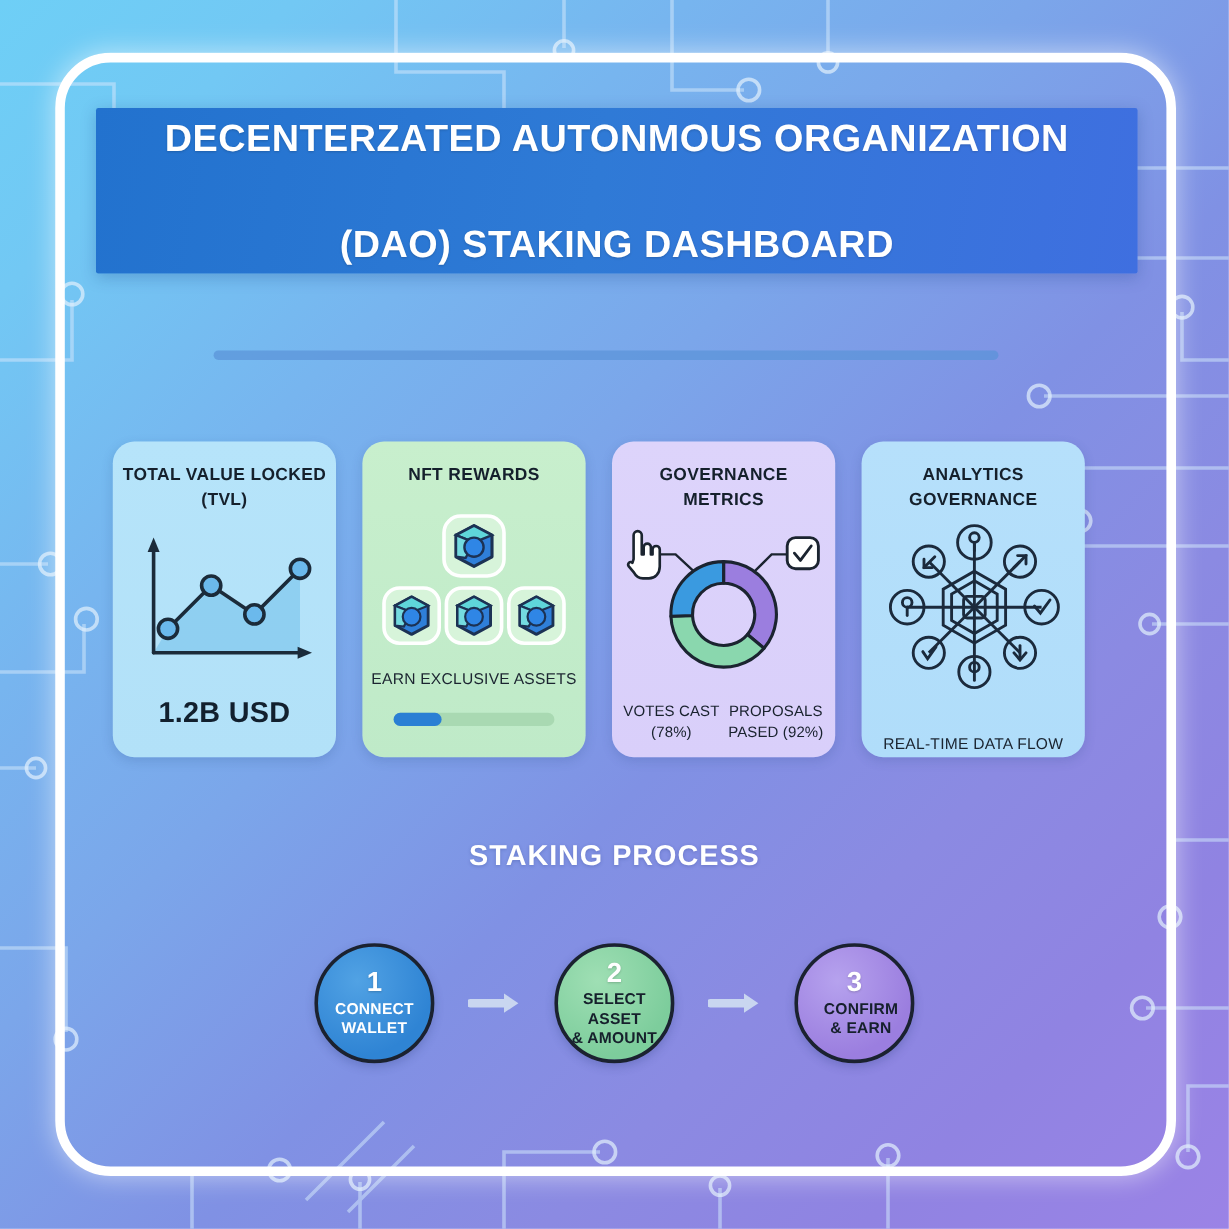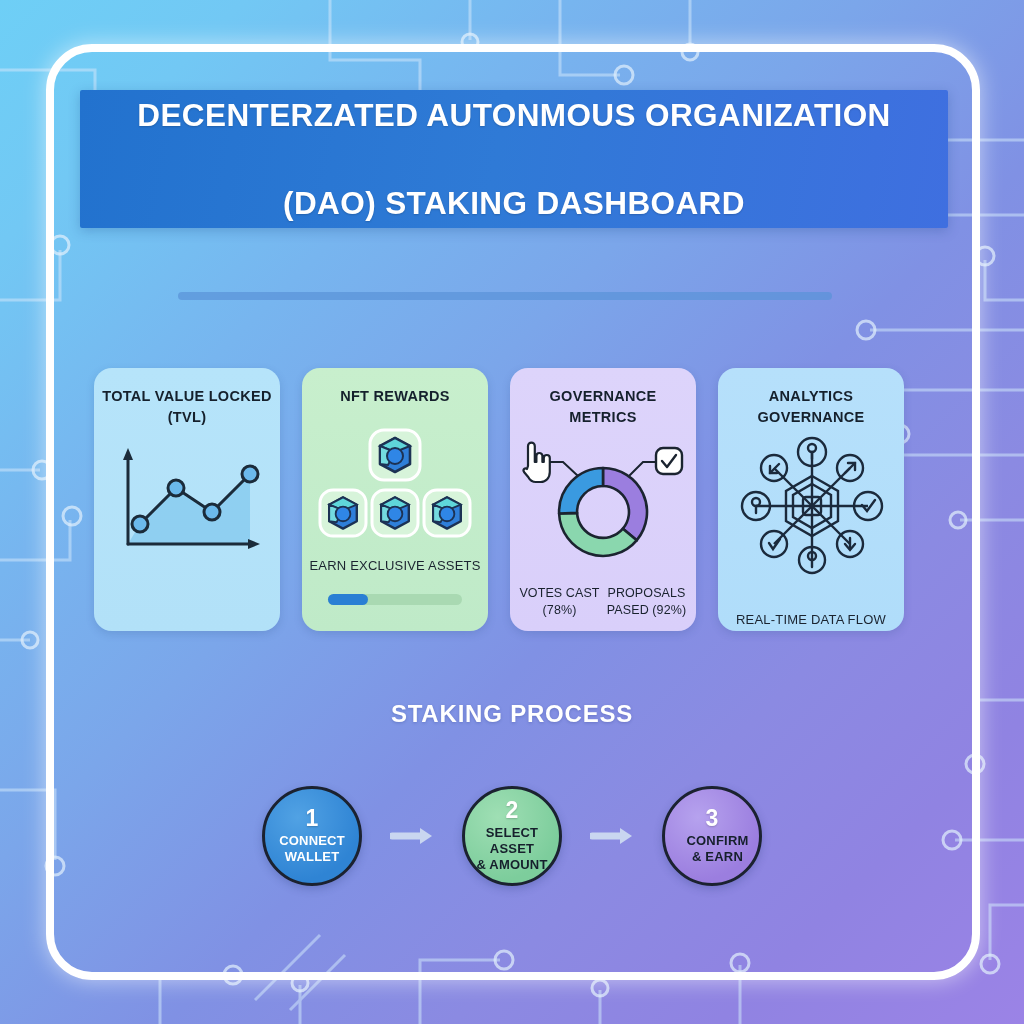--- a/index.html
+++ b/index.html
@@ -219,20 +219,21 @@
       <polyline points="20,104 142,104" fill="none" stroke="#1b2b3a" stroke-width="3" stroke-linecap="round"></polyline>
       <polyline points="20,104 20,14" fill="none" stroke="#1b2b3a" stroke-width="3" stroke-linecap="round"></polyline>
       <polygon points="20,8 15,20 25,20" fill="#1b2b3a"></polygon>
       <polygon points="152,104 140,99 140,109" fill="#1b2b3a"></polygon>
       <polyline points="32,84 68,48 104,72 142,34" fill="none" stroke="#1b2b3a" stroke-width="3" stroke-linejoin="round" stroke-linecap="round"></polyline>
       <circle cx="32" cy="84" r="8" fill="#6bb9ec" stroke="#1b2b3a" stroke-width="3"></circle>
       <circle cx="68" cy="48" r="8" fill="#6bb9ec" stroke="#1b2b3a" stroke-width="3"></circle>
       <circle cx="104" cy="72" r="8" fill="#6bb9ec" stroke="#1b2b3a" stroke-width="3"></circle>
       <circle cx="142" cy="34" r="8" fill="#6bb9ec" stroke="#1b2b3a" stroke-width="3"></circle>
     </svg>
+    <div class="card-big">1.2B USD</div>
   </div>
 
   <div class="card c2">
     <div class="card-title">NFT REWARDS</div>
     <svg class="nft-grid-svg" width="166" height="132" viewBox="0 0 166 132" xmlns="http://www.w3.org/2000/svg">
       <defs>
         <g id="gem">
           <polygon points="0,-17 15,-9 15,9 0,17 -15,9 -15,-9" fill="#2f7fd9" stroke="#1c3254" stroke-width="2.6" stroke-linejoin="round"></polygon>
           <polygon points="0,-17 15,-9 0,-3 -15,-9" fill="#5fd6da" stroke="#1c3254" stroke-width="2"></polygon>
           <polygon points="-15,-9 0,-3 -7,10 -15,9" fill="#74dbe0" stroke="#1c3254" stroke-width="2"></polygon>

